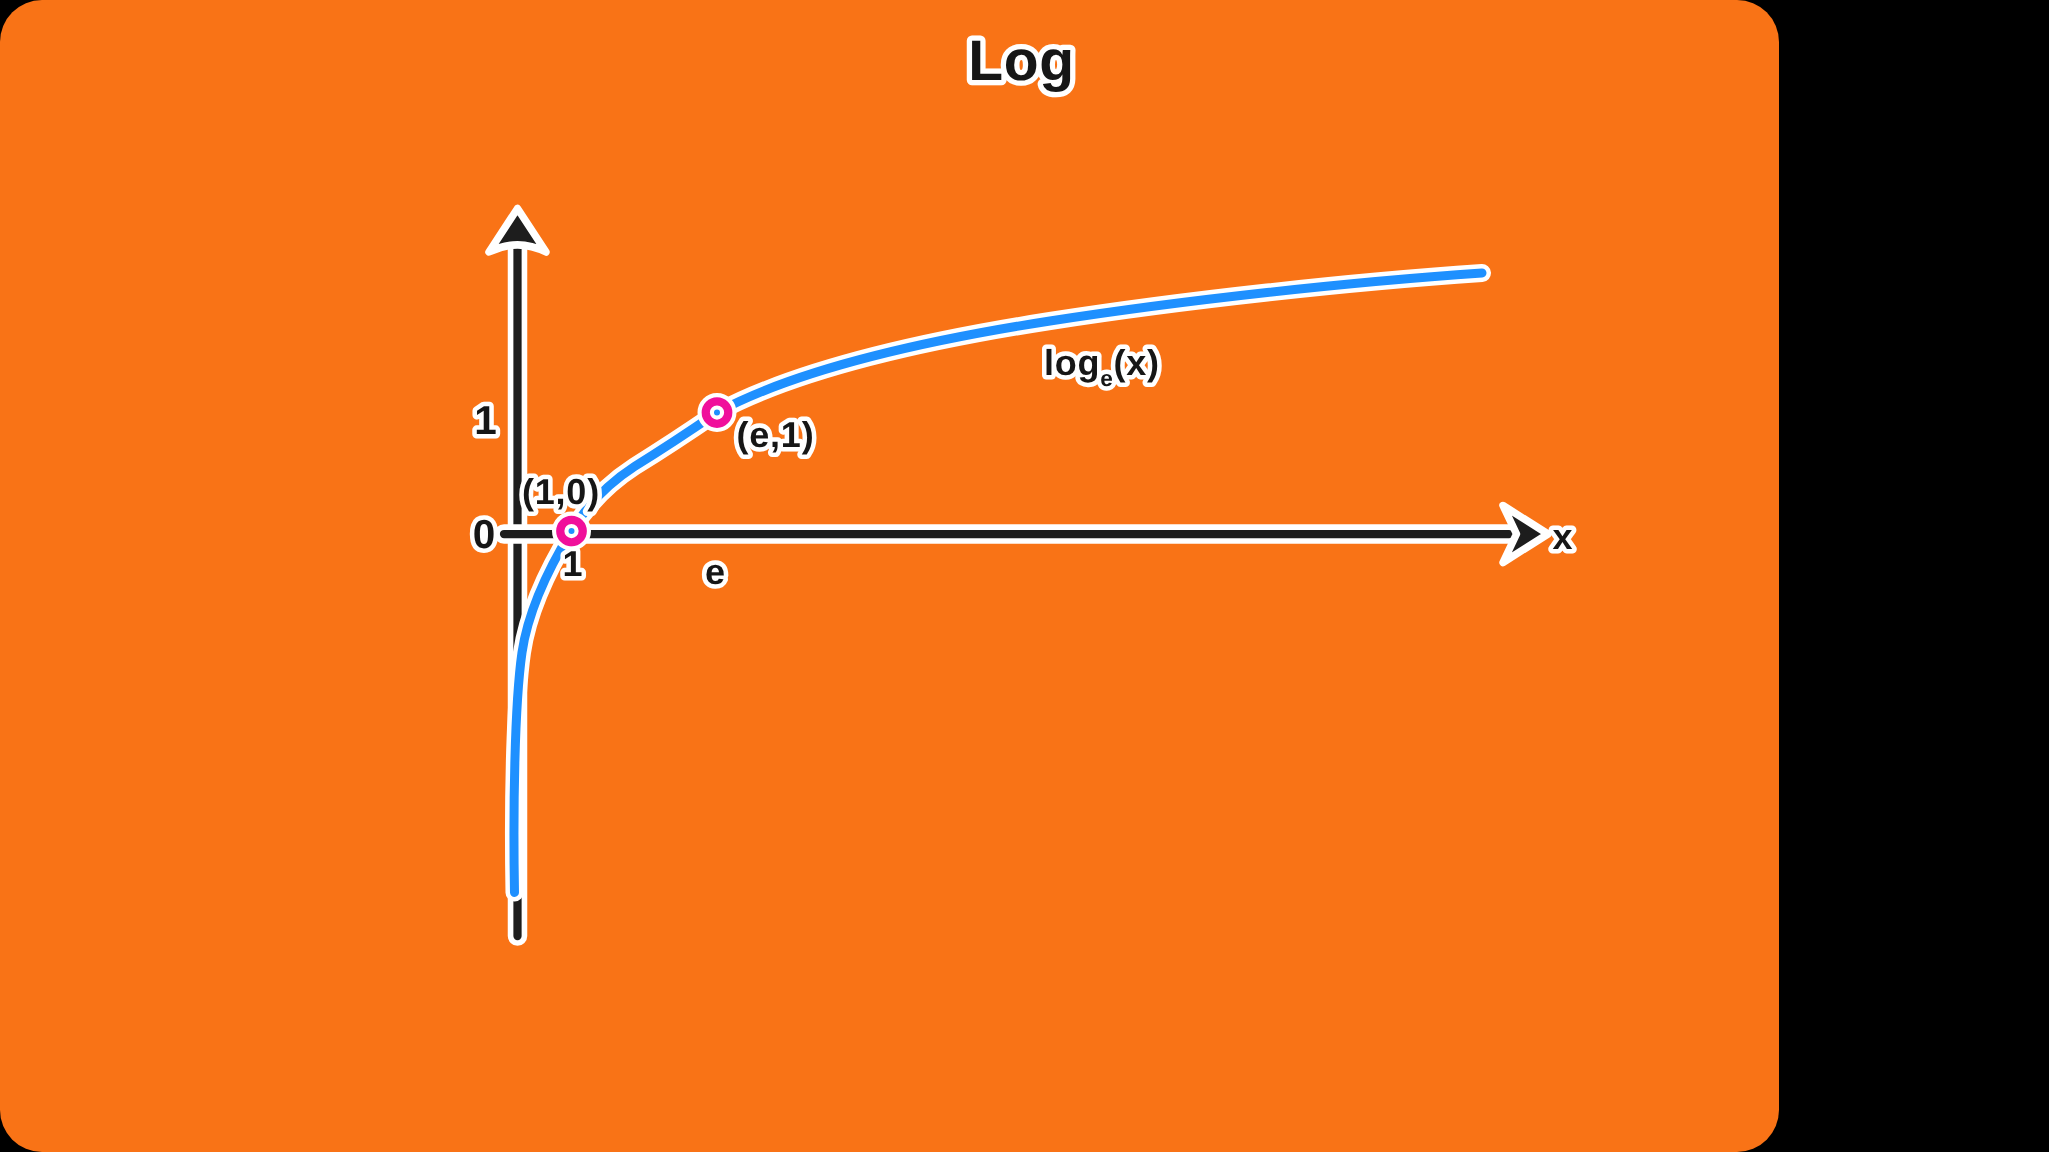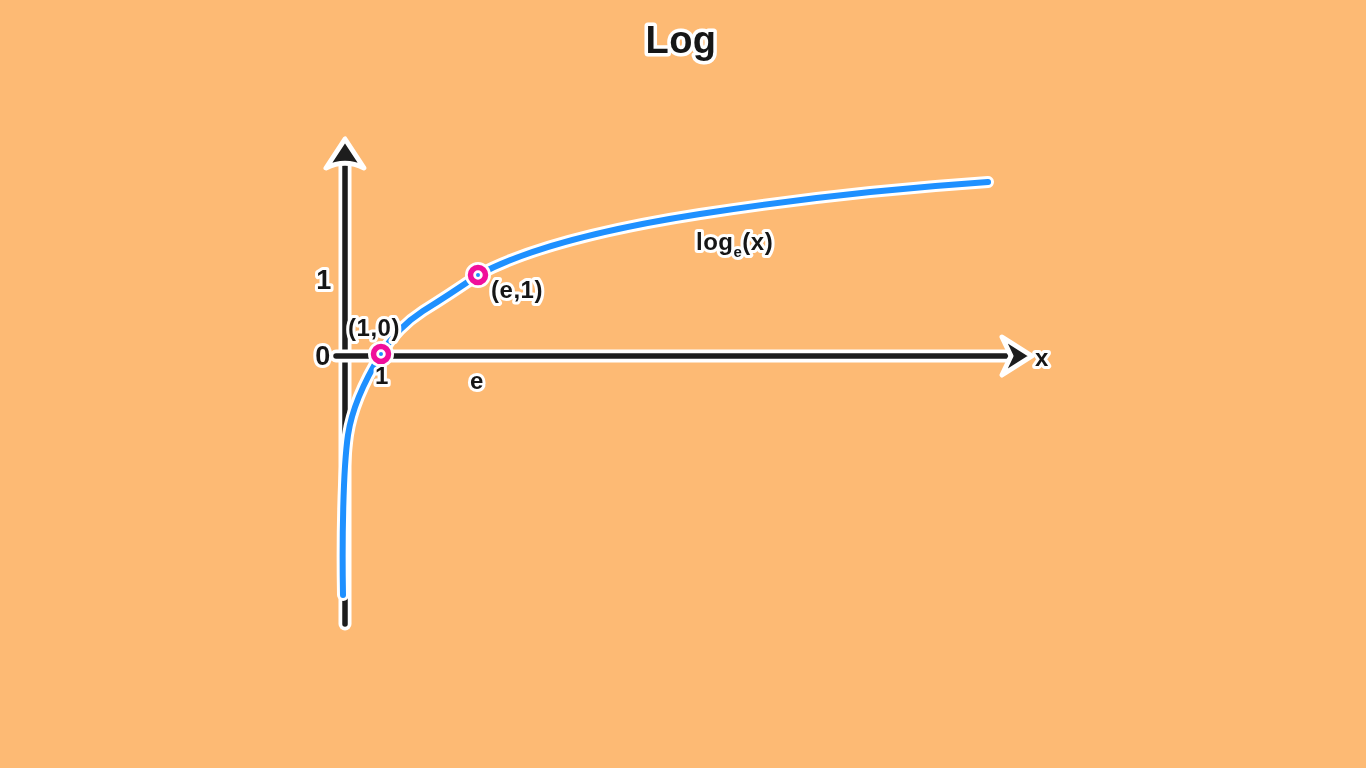--- a/index.html
+++ b/index.html
@@ -5,23 +5,24 @@
   html, body {
     margin: 0;
     padding: 0;
     width: 1366px;
     height: 768px;
     background: #000000;
     overflow: hidden;
   }
   #stage {
     position: relative;
-    width: 1366px;
+    width: 1186px;
     height: 768px;
-    background: #fdba74;
+    background: #f97316;
+    border-radius: 28px;
   }
   svg { display: block; }
 
   
   .txt {
     font-family: "Liberation Sans", sans-serif;
     font-weight: 700;
     fill: #161616;
     stroke: #ffffff;
     stroke-width: 6px;

